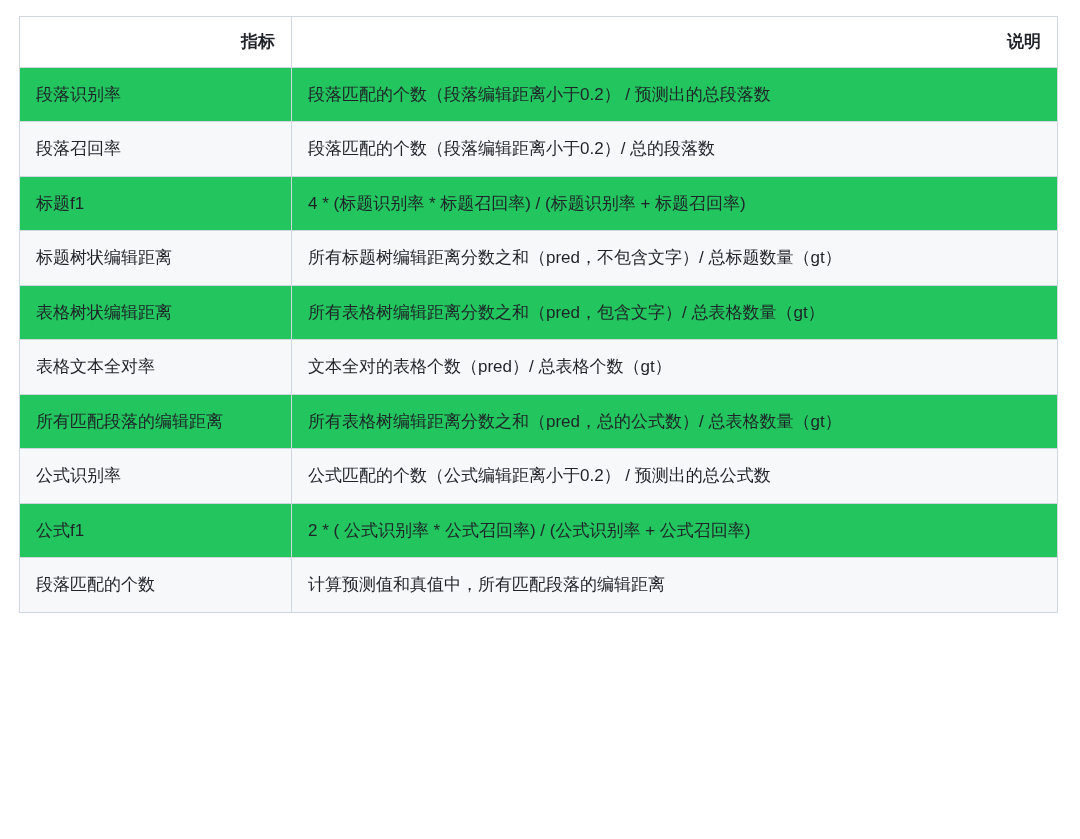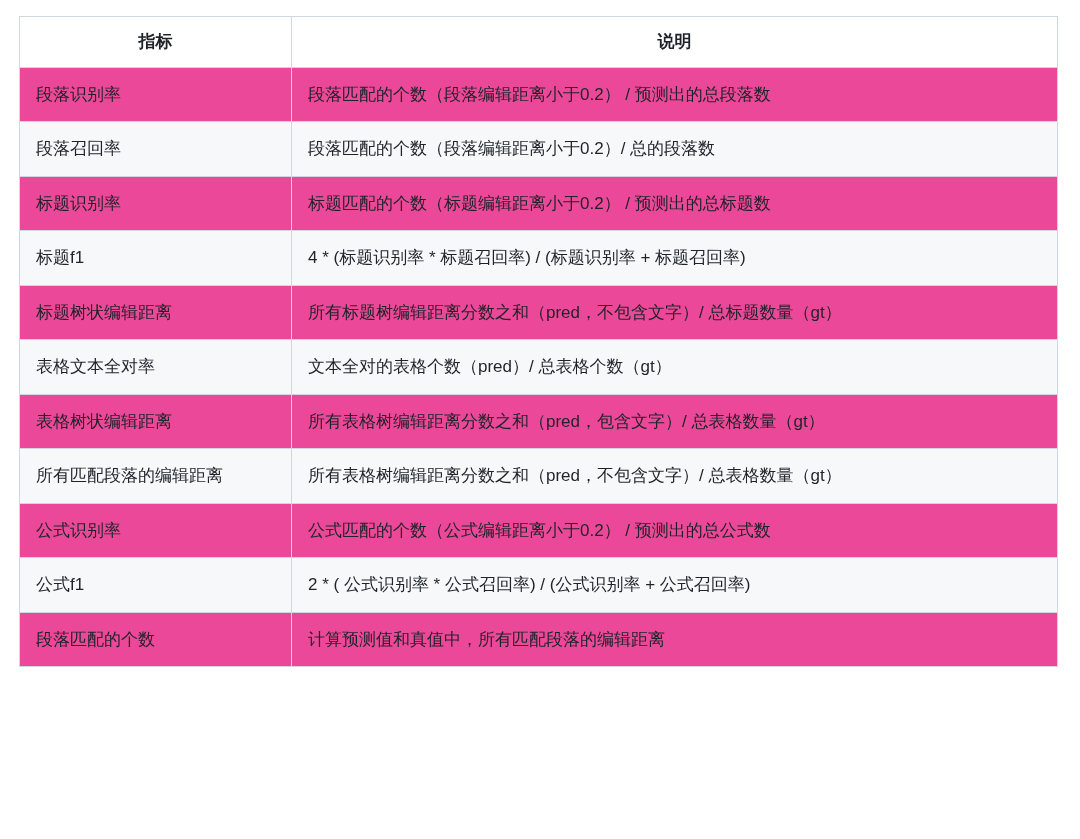--- a/index.html
+++ b/index.html
@@ -22,33 +22,33 @@
     width: 1039px;
     border-collapse: collapse;
     table-layout: fixed;
     font-size: 17px;
     line-height: 1.5;
     color: #1f2328;
   }
   table.metrics-table col.col-metric { width: 272px; }
   table.metrics-table th {
     font-weight: 700;
-    text-align: center;
+    text-align: right;
     padding: 12px 16px;
     border: 1px solid #d0d7de;
     background: #ffffff;
   }
   table.metrics-table td {
     text-align: left;
     padding: 14px 16px;
     border: 1px solid #d0d7de;
     vertical-align: middle;
     overflow-wrap: break-word;
   }
-  table.metrics-table tbody tr { background: #ec4899; }
+  table.metrics-table tbody tr { background: #22c55e; }
   table.metrics-table tbody tr:nth-child(even) { background: #f6f8fa; }
 </style>
 </head>
 <body>
 
 <div class="page">
   <div class="table-wrap">
     <table class="metrics-table">
       <colgroup>
         <col class="col-metric">
@@ -63,42 +63,38 @@
       <tbody>
         <tr>
           <td>段落识别率</td>
           <td>段落匹配的个数（段落编辑距离小于0.2） / 预测出的总段落数</td>
         </tr>
         <tr>
           <td>段落召回率</td>
           <td>段落匹配的个数（段落编辑距离小于0.2）/ 总的段落数</td>
         </tr>
         <tr>
-          <td>标题识别率</td>
-          <td>标题匹配的个数（标题编辑距离小于0.2） / 预测出的总标题数</td>
-        </tr>
-        <tr>
           <td>标题f1</td>
           <td>4 * (标题识别率 * 标题召回率) / (标题识别率 + 标题召回率)</td>
         </tr>
         <tr>
           <td>标题树状编辑距离</td>
           <td>所有标题树编辑距离分数之和（pred，不包含文字）/ 总标题数量（gt）</td>
         </tr>
         <tr>
+          <td>表格树状编辑距离</td>
+          <td>所有表格树编辑距离分数之和（pred，包含文字）/ 总表格数量（gt）</td>
+        </tr>
+        <tr>
           <td>表格文本全对率</td>
           <td>文本全对的表格个数（pred）/ 总表格个数（gt）</td>
         </tr>
         <tr>
-          <td>表格树状编辑距离</td>
-          <td>所有表格树编辑距离分数之和（pred，包含文字）/ 总表格数量（gt）</td>
-        </tr>
-        <tr>
           <td>所有匹配段落的编辑距离</td>
-          <td>所有表格树编辑距离分数之和（pred，不包含文字）/ 总表格数量（gt）</td>
+          <td>所有表格树编辑距离分数之和（pred，总的公式数）/ 总表格数量（gt）</td>
         </tr>
         <tr>
           <td>公式识别率</td>
           <td>公式匹配的个数（公式编辑距离小于0.2） / 预测出的总公式数</td>
         </tr>
         <tr>
           <td>公式f1</td>
           <td>2 * ( 公式识别率 * 公式召回率) / (公式识别率 + 公式召回率)</td>
         </tr>
         <tr>

